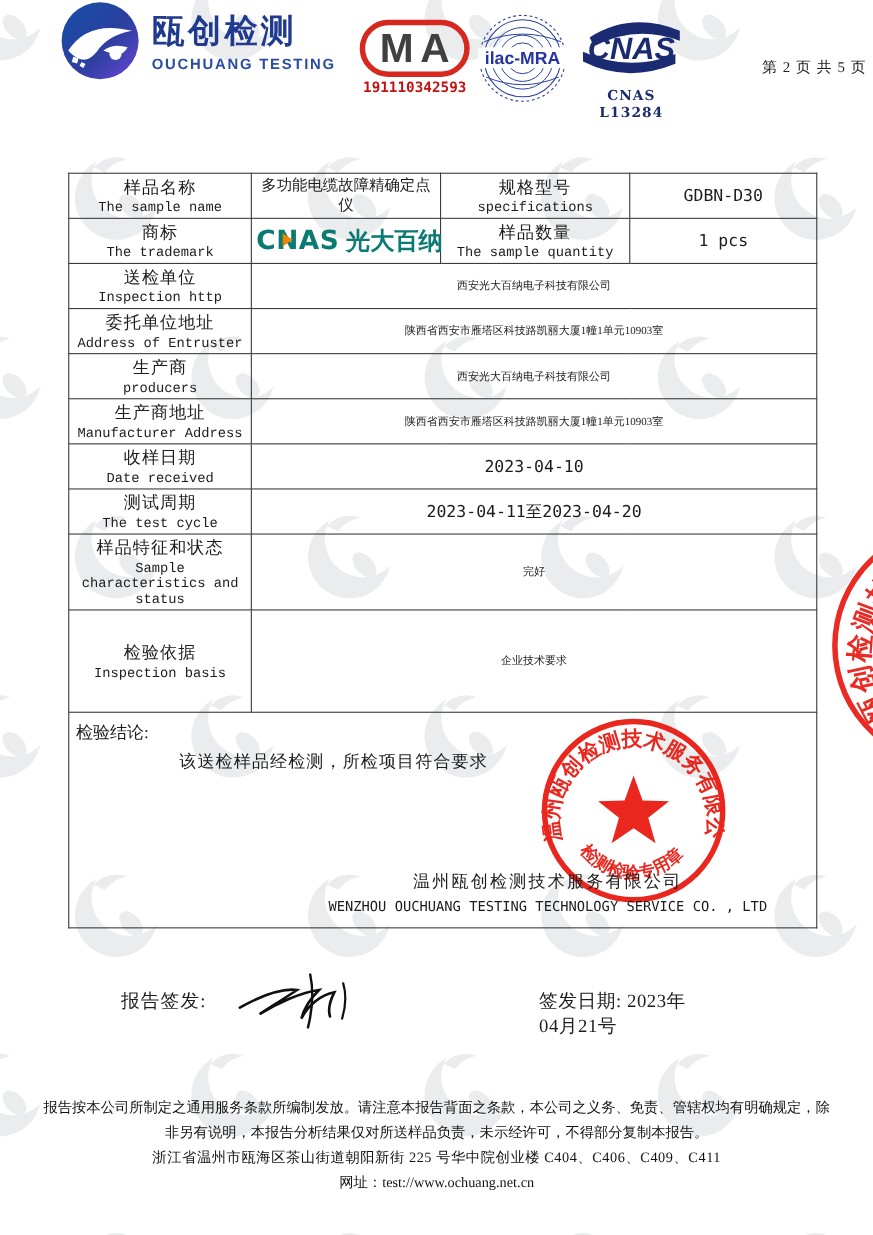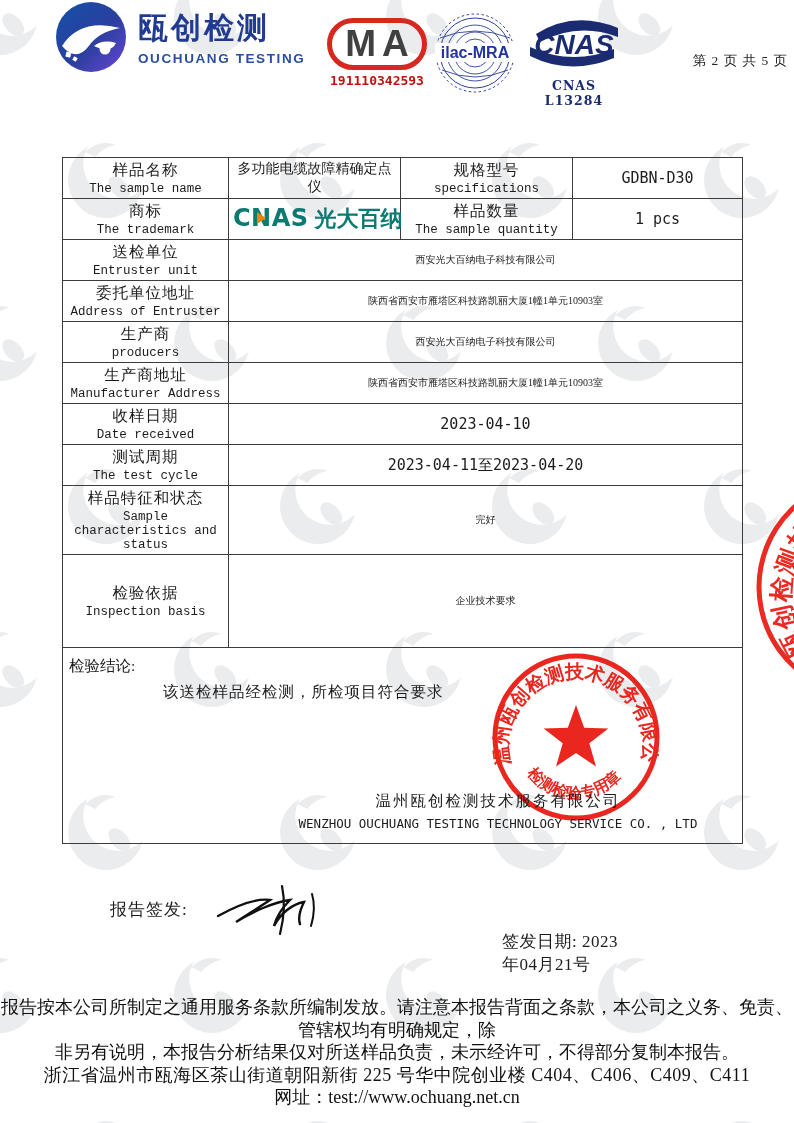--- a/index.html
+++ b/index.html
@@ -52,25 +52,25 @@
   .stamp { position:absolute; left:426px; top:2px; width:174px; height:174px; opacity:.92; }
 
   
   .edge-stamp { position:absolute; left:752px; top:472px; width:230px; height:230px; z-index:3; opacity:.9;
       transform:rotate(-57deg); }
 
   
   .signoff { position:absolute; left:0; top:872px; width:632px; height:70px; z-index:2; }
   .sign-label { position:absolute; left:110px; top:26px; font-size:17px; letter-spacing:1px; }
   .sig-svg { position:absolute; left:212px; top:4px; }
-  .issue-date { position:absolute; left:502px; top:26px; font-size:17px; letter-spacing:0.5px;margin-top:32px; }
+  .issue-date { position:absolute; left:490px; top:26px; font-size:17px; letter-spacing:0.5px; }
 
   
   #ftr { position:absolute; left:0; top:996px; width:794px; z-index:2; text-align:center; }
-  .f-line { font-size:18px; line-height:22.5px; color:#111; }
+  .f-line { font-size:13px; line-height:22.5px; color:#111; }
   .f-line.addr { letter-spacing:0.5px; }
 </style>
 </head>
 <body>
 
 <div id="page">
   <div id="wm-layer">
       <div class="wm" style="left: -45px; top: -30px; transform: rotate(-8deg);">
   <svg width="92" height="92" viewBox="0 0 90 90">
     <circle cx="44" cy="46" r="37" fill="#cfd2d6"></circle>
@@ -379,21 +379,21 @@
       </td>
       <td class="lbl">
         <div class="cn">样品数量</div>
             <div class="en">The sample quantity</div>
       </td>
       <td class="val mono">1 pcs</td>
     </tr>
     <tr style="height:37px;">
       <td class="lbl">
         <div class="cn">送检单位</div>
-            <div class="en">Entruster unit</div>
+            <div class="en">Inspection http</div>
       </td>
       <td class="val" colspan="3">西安光大百纳电子科技有限公司</td>
     </tr>
     <tr style="height:39px;">
       <td class="lbl">
         <div class="cn">委托单位地址</div>
             <div class="en">Address of Entruster</div>
       </td>
       <td class="val" colspan="3">陕西省西安市雁塔区科技路凯丽大厦1幢1单元10903室</td>
     </tr>

